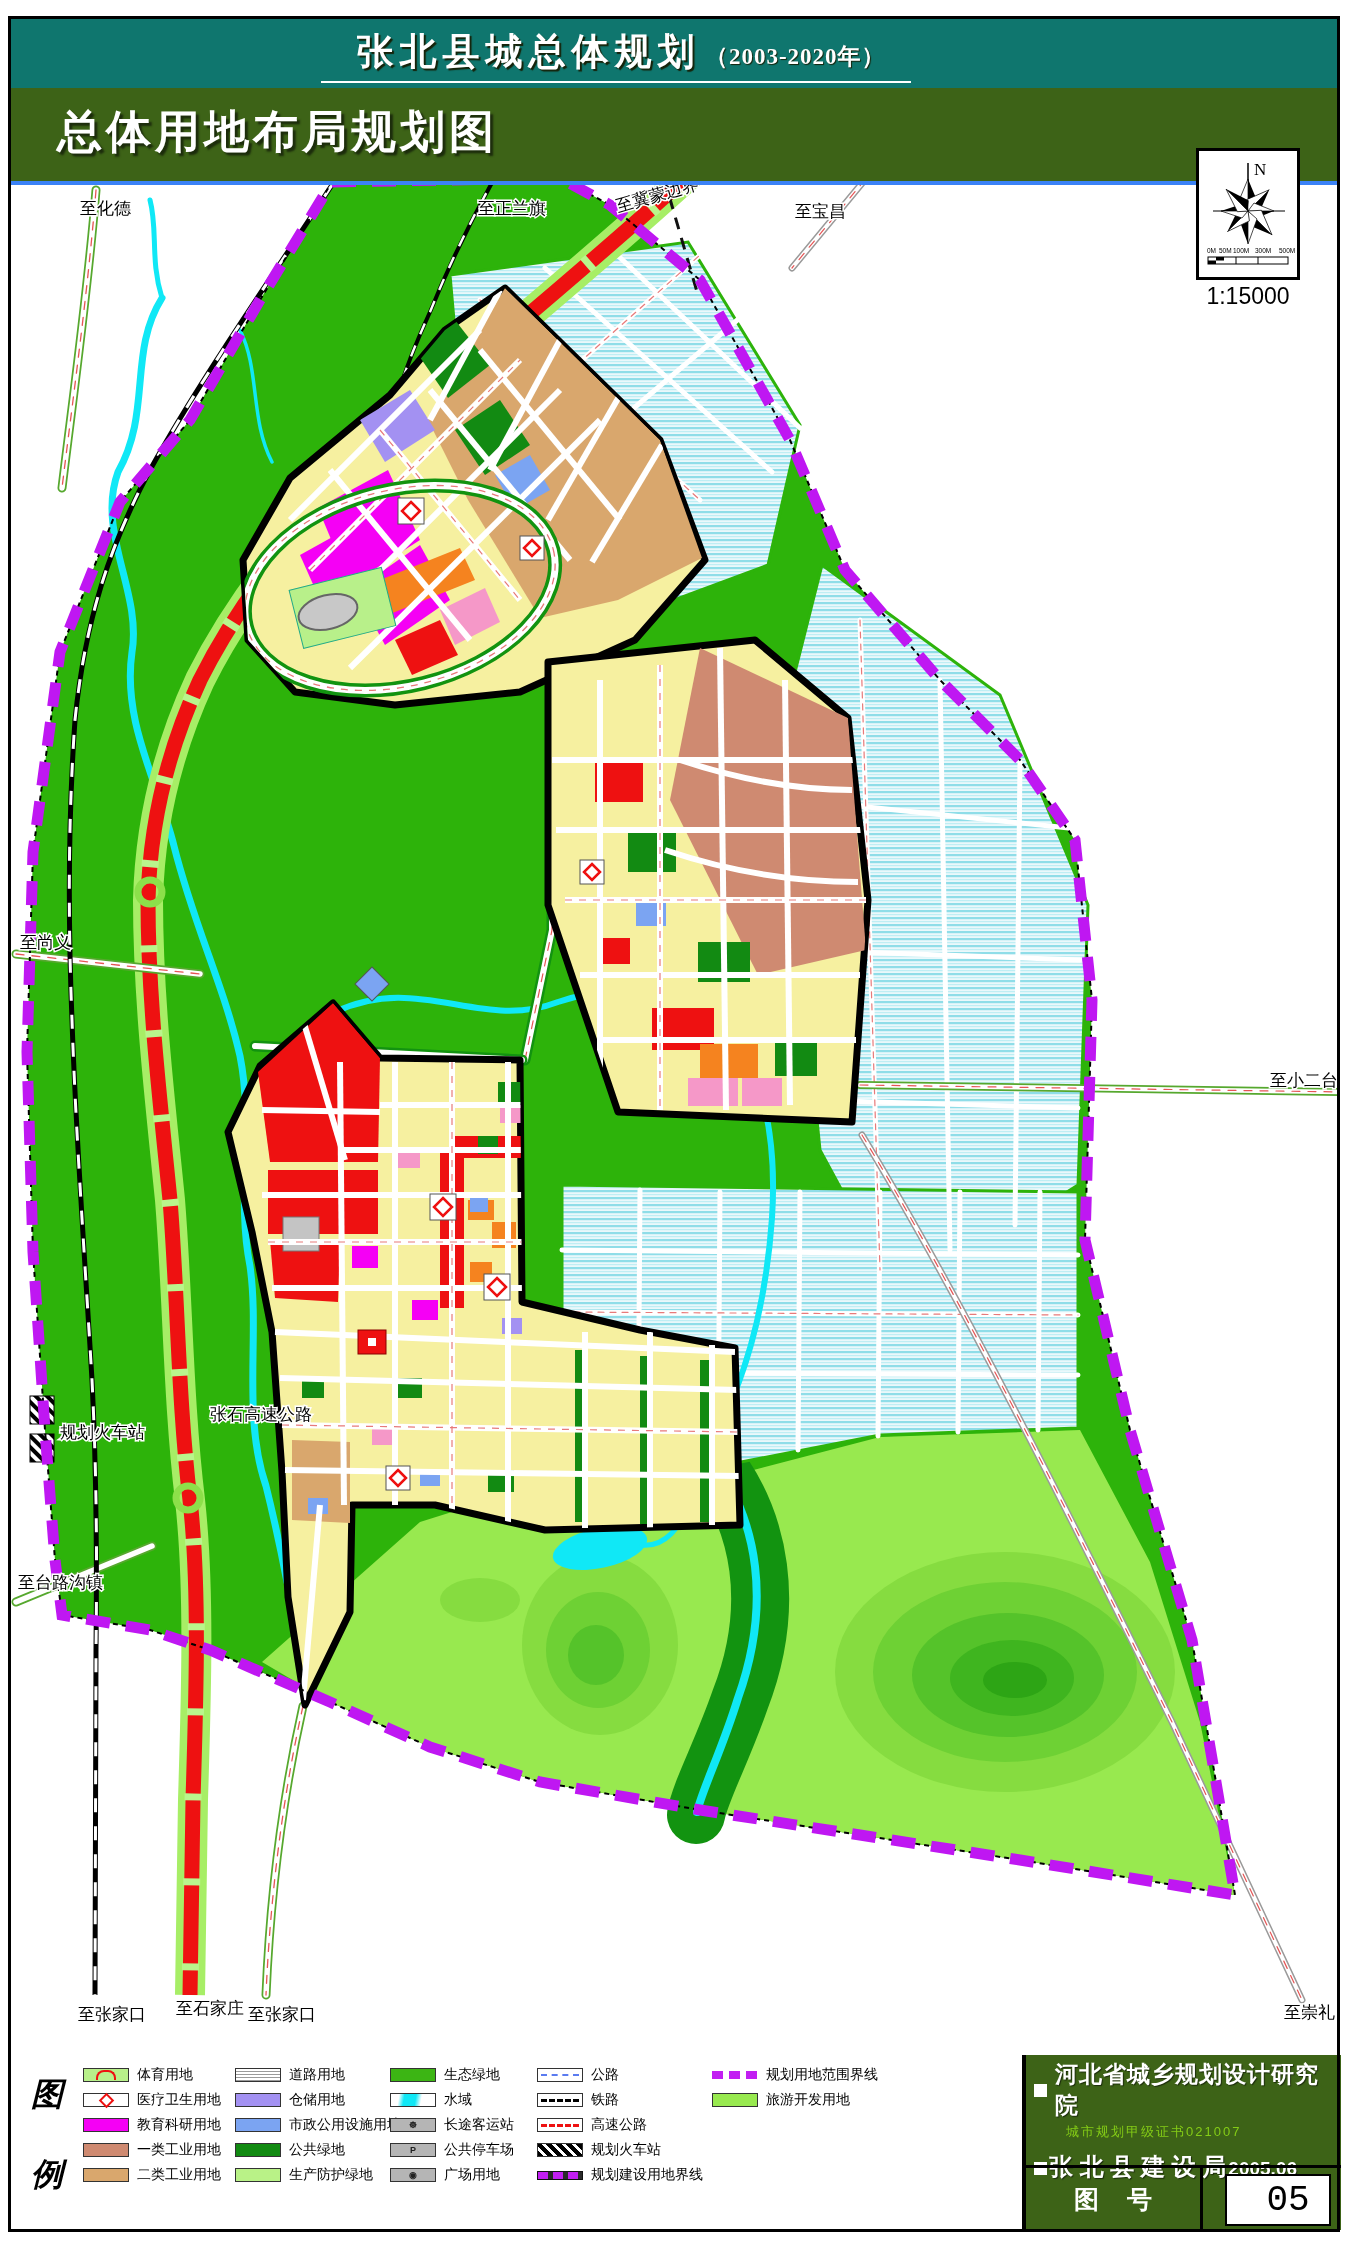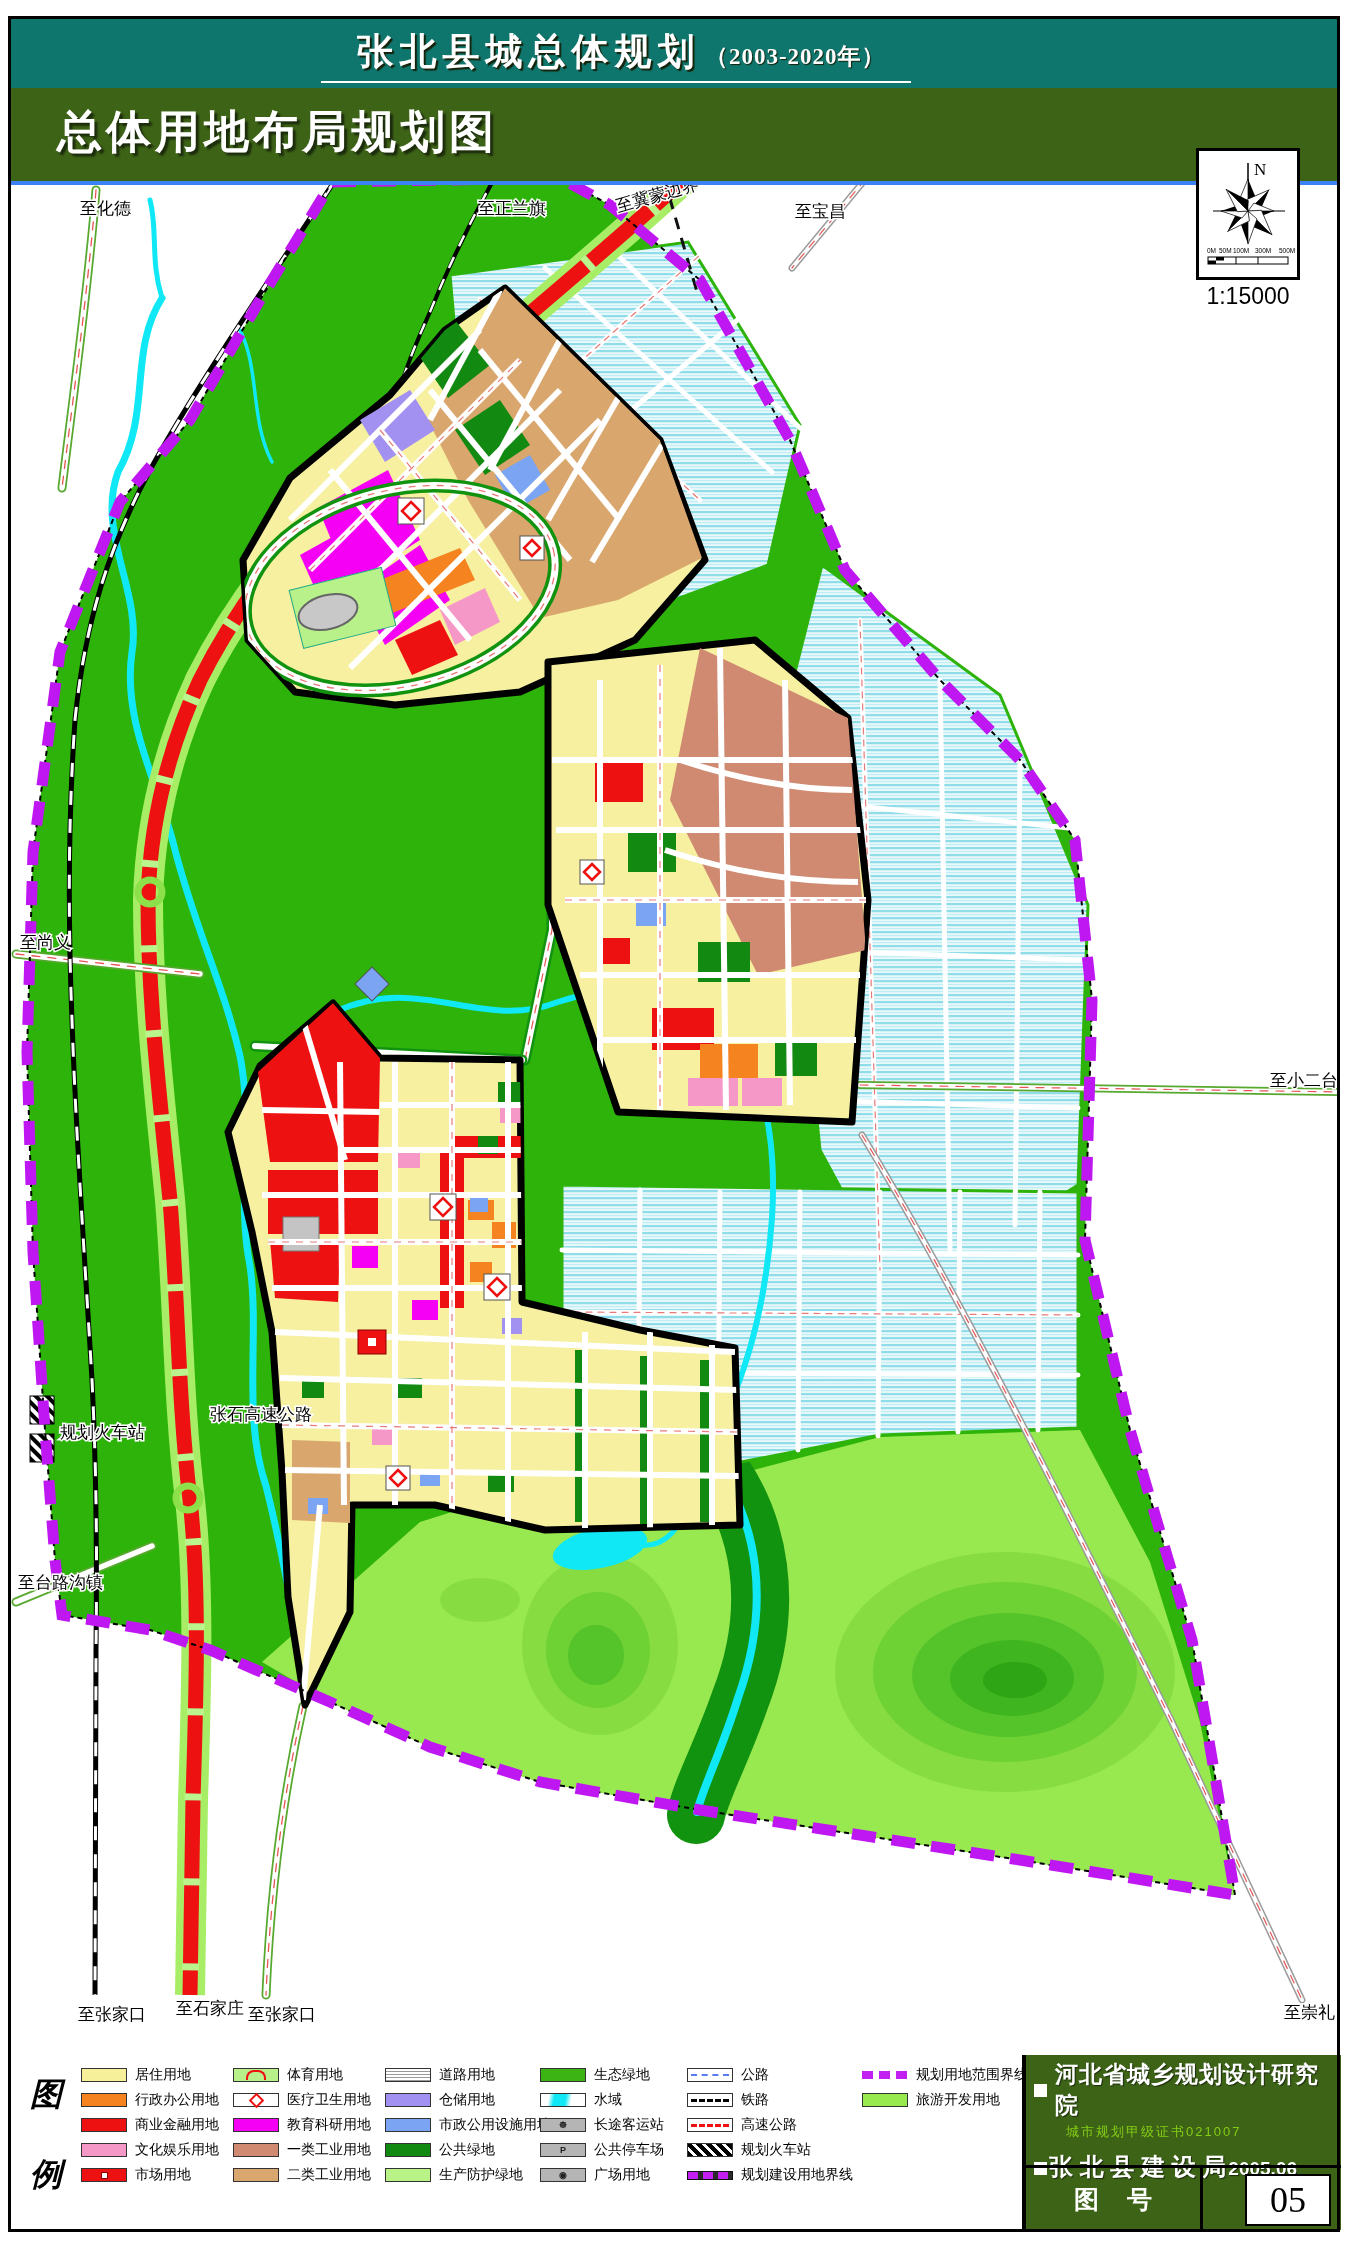--- a/index.html
+++ b/index.html
@@ -67,21 +67,21 @@
        align-items:baseline;gap:2px;text-shadow:1px 1px 1px #1c2c0c;white-space:pre;}
   .tb-date{font-size:19px;font-weight:bold;}
   .bullet{width:13px;height:13px;background:#fff;flex:none;}
   .tb-bottom{position:absolute;left:0;bottom:0;width:100%;height:62px;border-top:3px solid #000;
        display:flex;}
   .tb-fig{width:174px;border-right:3px solid #000;display:flex;align-items:center;
        justify-content:center;font-size:25px;font-weight:bold;white-space:pre;}
   .tb-noarea{flex:1;position:relative;}
   .tb-nobox{position:absolute;right:10px;top:6px;width:82px;height:48px;background:#fff;
        border:2px solid #000;color:#000;font-size:36px;display:flex;align-items:center;
-       justify-content:center;font-family:Liberation Serif, serif;}
+       justify-content:center;font-family:Liberation Mono, monospace;padding-left:20px;}
 </style>
 </head>
 <body>
 
 <div class="sheet-frame"></div>
 
 <div class="band-title">
   <div class="title-wrap">
     <span class="main-title">张北县城总体规划</span>
     <span class="title-suffix">（2003-2020年）</span>
@@ -486,44 +486,20 @@
     <text x="1338" y="1086" text-anchor="end">至小二台</text>
   </g>
 </svg>
 
 <div class="legend">
   <div class="lg-title">
     <span>图</span>
     <span>例</span>
   </div>
   <div class="lg-cols">
-    <div class="lg-col lg-c1">
-      <div class="lg-item">
-          <span class="sw" style="background-color: rgb(246, 240, 155);"></span>
-          <span class="lg-label">居住用地</span>
-        </div>
-      <div class="lg-item">
-          <span class="sw" style="background-color: rgb(245, 131, 31);"></span>
-          <span class="lg-label">行政办公用地</span>
-        </div>
-      <div class="lg-item">
-          <span class="sw" style="background-color: rgb(238, 17, 17);"></span>
-          <span class="lg-label">商业金融用地</span>
-        </div>
-      <div class="lg-item">
-          <span class="sw" style="background-color: rgb(245, 152, 200);"></span>
-          <span class="lg-label">文化娱乐用地</span>
-        </div>
-      <div class="lg-item">
-          <span class="sw sw-market" style="background-color: rgb(238, 17, 17);">
-            <span class="dot"></span>
-          </span>
-          <span class="lg-label">市场用地</span>
-        </div>
-    </div>
     <div class="lg-col lg-c2">
       <div class="lg-item">
           <span class="sw sw-sport" style="background-color: rgb(184, 240, 138);">
             <span class="dome"></span>
           </span>
           <span class="lg-label">体育用地</span>
         </div>
       <div class="lg-item">
           <span class="sw sw-medical" style="background-color: rgb(255, 255, 255);">
             <span class="dia"></span>

